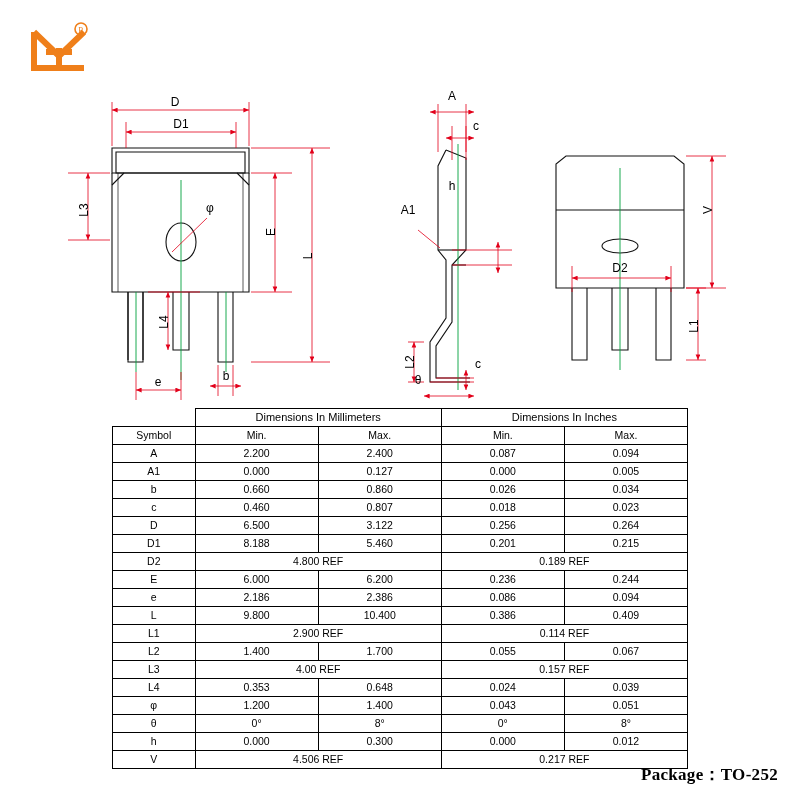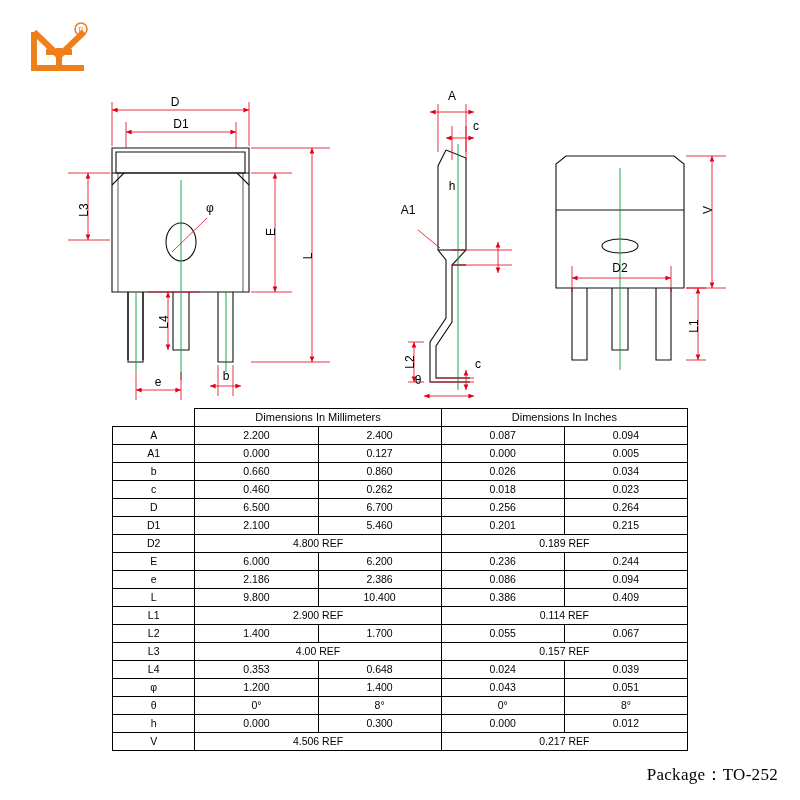--- a/index.html
+++ b/index.html
@@ -78,21 +78,21 @@
   }
   table.dims td.ref {
     
   }
   
   .footer {
     position: absolute;
     right: 22px;
     bottom: 14px;
     font-size: 17px;
-    font-weight: normal;
+    font-weight: bold;
     font-family: "Liberation Serif", serif;
     letter-spacing: 0.3px;
   }
 </style>
 </head>
 <body>
 
 <div class="page">
 
   <div class="logo">
@@ -274,20 +274,27 @@
   </div>
 
   <div class="table-wrap">
     <table class="dims">
       <thead>
         <tr>
           <th class="blank sym"></th>
           <th class="hdr-group" colspan="2">Dimensions In Millimeters</th>
           <th class="hdr-group" colspan="2">Dimensions In Inches</th>
         </tr>
+        <tr>
+          <th class="sym">Symbol</th>
+          <th class="val">Min.</th>
+          <th class="val">Max.</th>
+          <th class="val">Min.</th>
+          <th class="val">Max.</th>
+        </tr>
       </thead>
       <tbody id="table-body">
           <tr>
             <td class="sym">A</td>
             <td class="val">2.200</td>
             <td class="val">2.400</td>
             <td class="val">0.087</td>
             <td class="val">0.094</td>
           </tr>
           <tr>
@@ -300,34 +307,34 @@
           <tr>
             <td class="sym">b</td>
             <td class="val">0.660</td>
             <td class="val">0.860</td>
             <td class="val">0.026</td>
             <td class="val">0.034</td>
           </tr>
           <tr>
             <td class="sym">c</td>
             <td class="val">0.460</td>
-            <td class="val">0.262</td>
+            <td class="val">0.807</td>
             <td class="val">0.018</td>
             <td class="val">0.023</td>
           </tr>
           <tr>
             <td class="sym">D</td>
             <td class="val">6.500</td>
-            <td class="val">6.700</td>
+            <td class="val">3.122</td>
             <td class="val">0.256</td>
             <td class="val">0.264</td>
           </tr>
           <tr>
             <td class="sym">D1</td>
-            <td class="val">2.100</td>
+            <td class="val">8.188</td>
             <td class="val">5.460</td>
             <td class="val">0.201</td>
             <td class="val">0.215</td>
           </tr>
           <tr>
             <td class="sym">D2</td>
             <td class="val ref" colspan="2">4.800 REF</td>
             <td class="val ref" colspan="2">0.189 REF</td>
           </tr>
           <tr>

